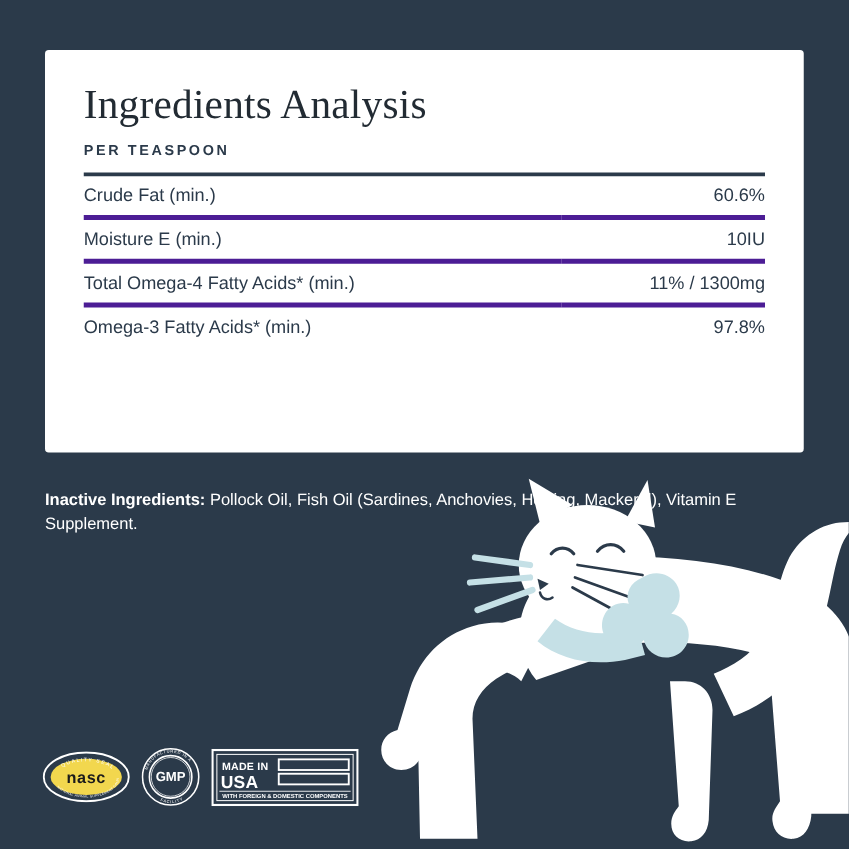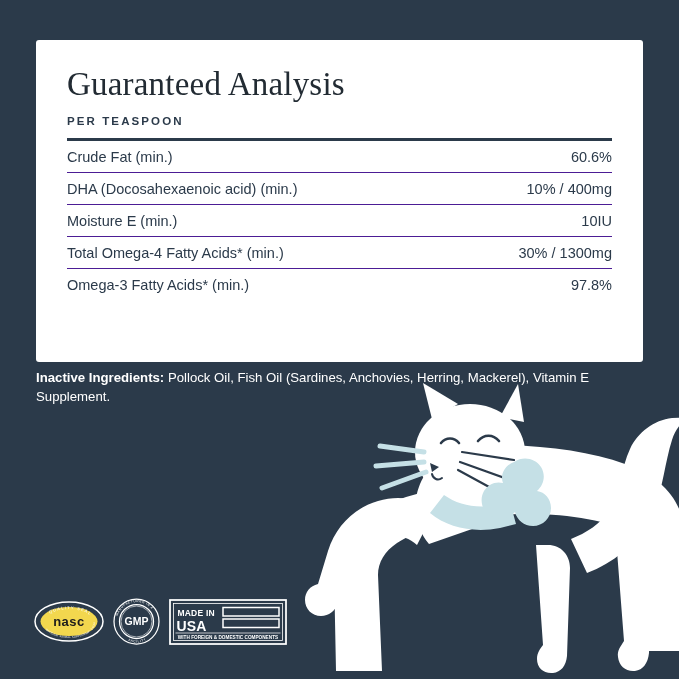--- a/index.html
+++ b/index.html
@@ -34,30 +34,30 @@
   }
   .rule-thick{
     height:3px;background:#2b3a4a;margin-top:11px;
   }
   table.ga{
     width:100%;border-collapse:collapse;
     font-size:14.5px;color:#2b3a4a;
   }
   table.ga td{
     padding:8px 0 7px 0;
-    border-bottom:1px solid #4c1d95;
+    border-bottom:4px solid #4c1d95;
     vertical-align:baseline;
     font-weight:400;
   }
   table.ga tr:last-child td{border-bottom:none;}
   td.ga-val{text-align:right;white-space:nowrap;}
 
   
   .inactive{
-    position:absolute;left:36px;top:368px;width:600px;
+    position:absolute;left:36px;top:390px;width:600px;
     color:#ffffff;font-size:13.2px;line-height:1.45;z-index:3;
   }
   .inactive b{font-weight:700;}
 
   
   .badges{
     position:absolute;left:34px;top:598px;
     display:flex;align-items:center;gap:9px;z-index:4;
   }
   .badge-nasc{width:70px;height:41px;}
@@ -100,41 +100,37 @@
       <path d="M462 452l52 8M460 462l50 18M458 470l44 24" fill="none" stroke="#2b3a4a" stroke-width="2.2" stroke-linecap="round"></path>
 
       <path d="M424 452l-44-6M424 462l-48 4M426 472l-44 16" fill="none" stroke="#c5e0e6" stroke-width="5" stroke-linecap="round"></path>
 
       <path d="M444 495c14 10 33 14 52 10l14-3 6 22-16 4c-26 5-52 0-70-15z" fill="#c5e0e6"></path>
       <path d="M514 462c9-6 21-4 27 5 5 8 3 18-4 24 8 1 14 8 14 17 0 10-8 18-18 18-9 0-16-6-18-14-6 7-16 9-24 4-9-5-12-16-7-25 4-7 12-10 19-8-3-8 1-17 11-21z" fill="#c5e0e6"></path>
     </svg>
   </div>
 
   <div class="card">
-    <h1 class="card-title">Guaranteed Analysis</h1>
+    <h1 class="card-title">Ingredients Analysis</h1>
     <div class="card-subtitle">PER TEASPOON</div>
     <div class="rule-thick"></div>
 
     <table class="ga">
       <tbody>
         <tr>
           <td>Crude Fat (min.)</td>
           <td class="ga-val">60.6%</td>
         </tr>
         <tr>
-          <td>DHA (Docosahexaenoic acid) (min.)</td>
-          <td class="ga-val">10% / 400mg</td>
-        </tr>
-        <tr>
           <td>Moisture E (min.)</td>
           <td class="ga-val">10IU</td>
         </tr>
         <tr>
           <td>Total Omega-4 Fatty Acids* (min.)</td>
-          <td class="ga-val">30% / 1300mg</td>
+          <td class="ga-val">11% / 1300mg</td>
         </tr>
         <tr>
           <td>Omega-3 Fatty Acids* (min.)</td>
           <td class="ga-val">97.8%</td>
         </tr>
       </tbody>
     </table>
   </div>
 
   <div class="inactive">

